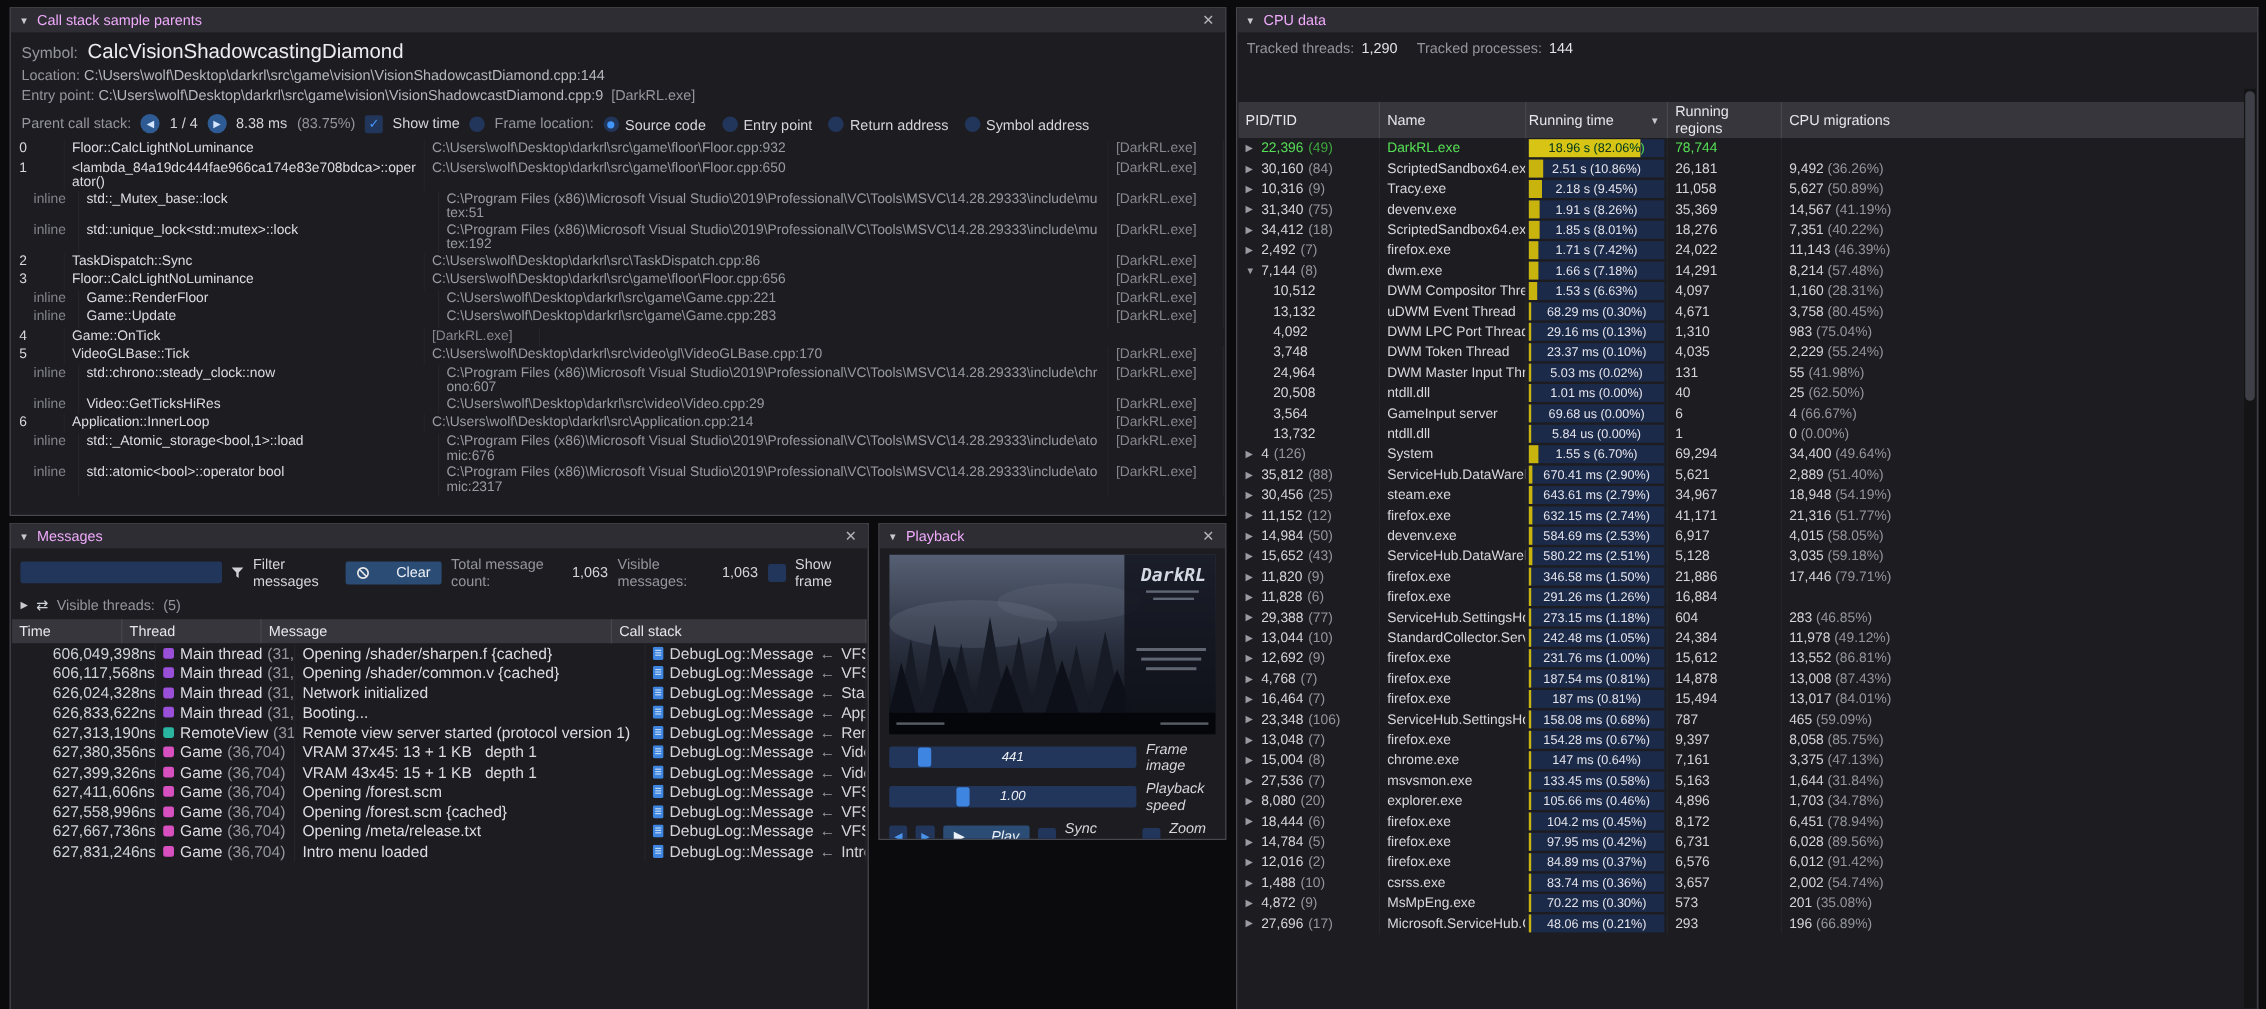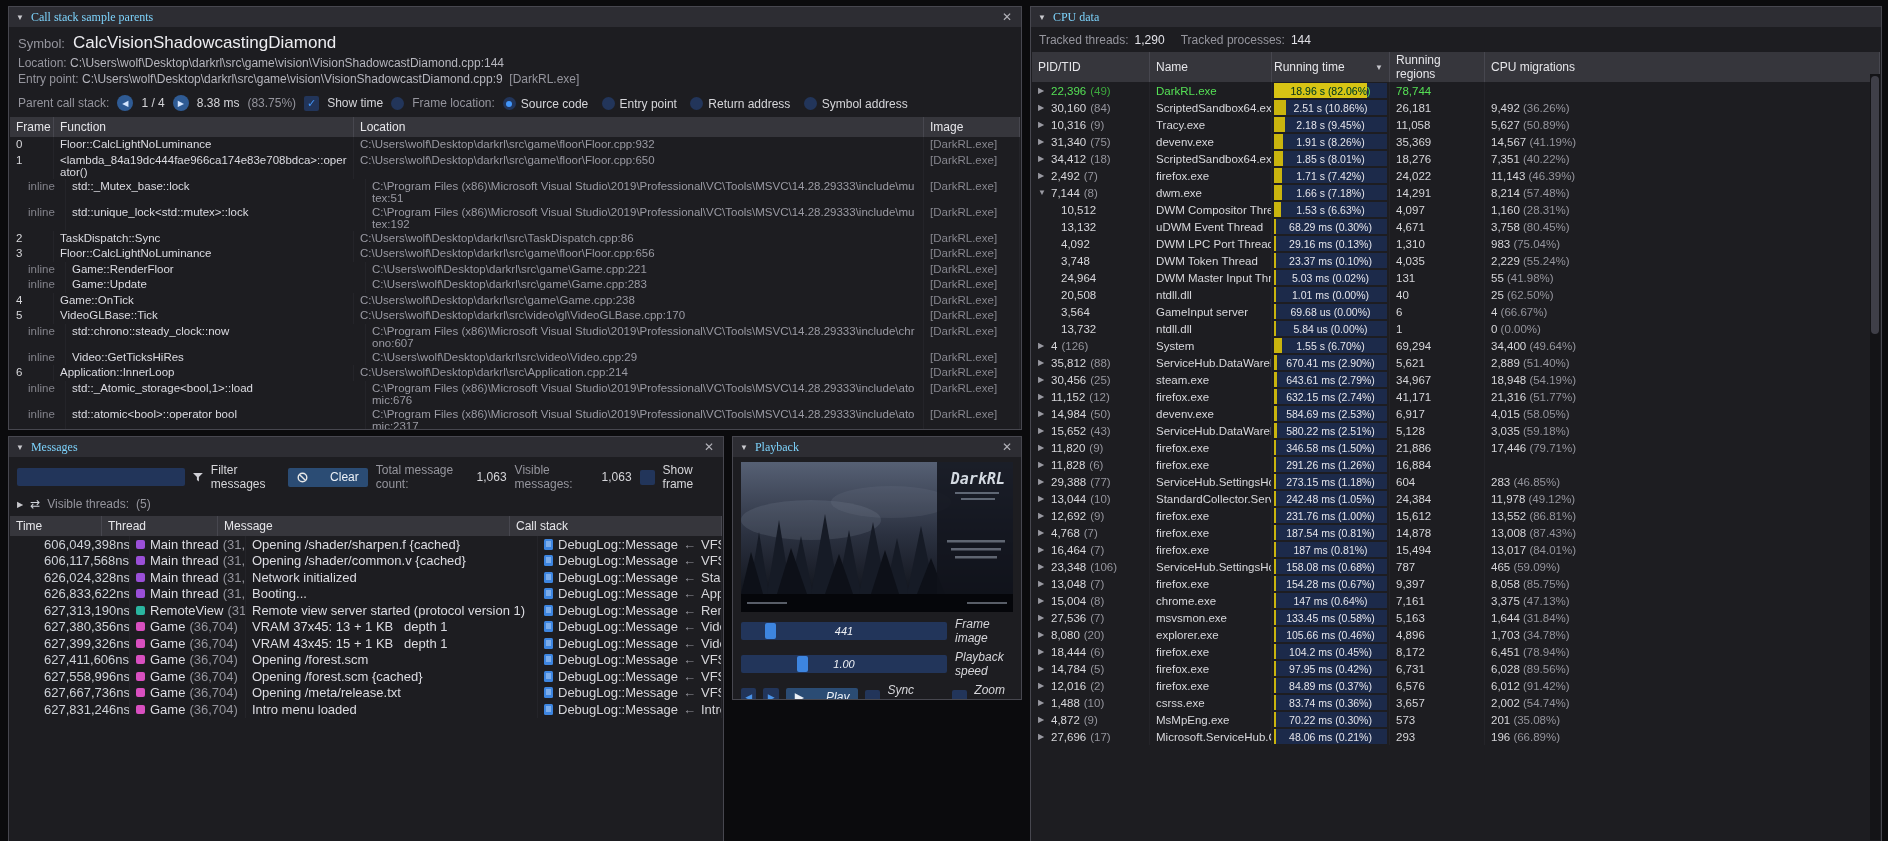--- a/index.html
+++ b/index.html
@@ -3,21 +3,21 @@
 <meta charset="utf-8">
 <style>
   * { margin:0; padding:0; box-sizing:border-box; }
   html,body { background:#0b0b0d; }
   body { width:1888px; height:841px; overflow:hidden; position:relative;
          font-family:"Liberation Sans","DejaVu Sans",sans-serif; font-size:12px; color:#d6d6da; }
 
   .panel { position:absolute; background:#1d1d21; border:1px solid #47474f; display:flex; flex-direction:column; overflow:hidden; }
   .titlebar { height:20px; background:#2d2d33; display:flex; align-items:center; gap:7px; padding:0 7px; flex:0 0 auto; }
   .titlebar .tri { font-size:8px; color:#c9c9ce; }
-  .titlebar .t { font-size:12px; color:#7dd3fc;font-family:Liberation Serif, serif; }
+  .titlebar .t { font-size:12px; color:#f0abfc; }
   .titlebar .x { margin-left:auto; color:#b3b3ba; font-size:12px; width:14px; text-align:center; }
   .pbody { flex:1; display:flex; flex-direction:column; min-height:0; }
   .dim { color:#95959d; }
 
   
   .checkbox { width:15px; height:15px; background:#22355a; border-radius:2px; display:inline-flex; align-items:center; justify-content:center; color:#4296fa; font-size:11px; font-weight:bold; flex:0 0 auto; }
   .radio { width:13px; height:13px; border-radius:50%; background:#22355a; display:inline-flex; align-items:center; justify-content:center; flex:0 0 auto; }
   .radio .dot { width:6px; height:6px; border-radius:50%; background:#4296fa; opacity:0; }
   .radio-opt { display:inline-flex; align-items:center; gap:5px; margin-right:10px; }
   .radio-opt[data-state="on"] .dot { opacity:1; }
@@ -182,26 +182,20 @@
         
           <span class="radio-opt" data-state="off">
             <span class="radio">
               <span class="dot"></span>
             </span>
             <span>Symbol address</span>
           </span>
         </span>
     </div>
     <div class="cs-table">
-      <div class="thead">
-        <div class="cell kc-frame">Frame</div>
-        <div class="cell kc-fn">Function</div>
-        <div class="cell kc-loc">Location</div>
-        <div class="cell kc-img">Image</div>
-      </div>
       <div>
 
           <div class="cs-row" data-variant="">
             <div class="cell kc-frame">0</div>
             <div class="cell kc-fn">Floor::CalcLightNoLuminance</div>
             <div class="cell kc-loc">C:\Users\wolf\Desktop\darkrl\src\game\floor\Floor.cpp:932</div>
             <div class="cell kc-img">[DarkRL.exe]</div>
           </div>
 
           <div class="cs-row" data-variant="">
@@ -249,21 +243,20 @@
           <div class="cs-row" data-variant="inline">
             <div class="cell kc-frame">inline</div>
             <div class="cell kc-fn">Game::Update</div>
             <div class="cell kc-loc">C:\Users\wolf\Desktop\darkrl\src\game\Game.cpp:283</div>
             <div class="cell kc-img">[DarkRL.exe]</div>
           </div>
 
           <div class="cs-row" data-variant="">
             <div class="cell kc-frame">4</div>
             <div class="cell kc-fn">Game::OnTick</div>
-            <div class="cell kc-loc">C:\Users\wolf\Desktop\darkrl\src\game\Game.cpp:238</div>
             <div class="cell kc-img">[DarkRL.exe]</div>
           </div>
 
           <div class="cs-row" data-variant="">
             <div class="cell kc-frame">5</div>
             <div class="cell kc-fn">VideoGLBase::Tick</div>
             <div class="cell kc-loc">C:\Users\wolf\Desktop\darkrl\src\video\gl\VideoGLBase.cpp:170</div>
             <div class="cell kc-img">[DarkRL.exe]</div>
           </div>
 
@@ -673,21 +666,21 @@
     <span class="t">CPU data</span>
   </div>
   <div class="pbody">
     <div class="cpu-stats">
       <span class="dim">Tracked threads:</span>
       <span class="v">1,290</span>
       <span class="dim">Tracked processes:</span>
       <span class="v">144</span>
     </div>
     <div class="cpu-table">
-      <div class="thead" style="flex:0 0 21px;">
+      <div class="thead" style="flex:0 0 21px;margin-top:33px;">
         <div class="cell cc-pid">PID/TID</div>
         <div class="cell cc-name">Name</div>
         <div class="cell cc-time" style="display:flex;align-items:center;">
           <span>Running time</span>
           <span class="sort">▼</span>
         </div>
         <div class="cell cc-reg">Running regions</div>
         <div class="cell cc-mig">CPU migrations</div>
       </div>
       <div>

